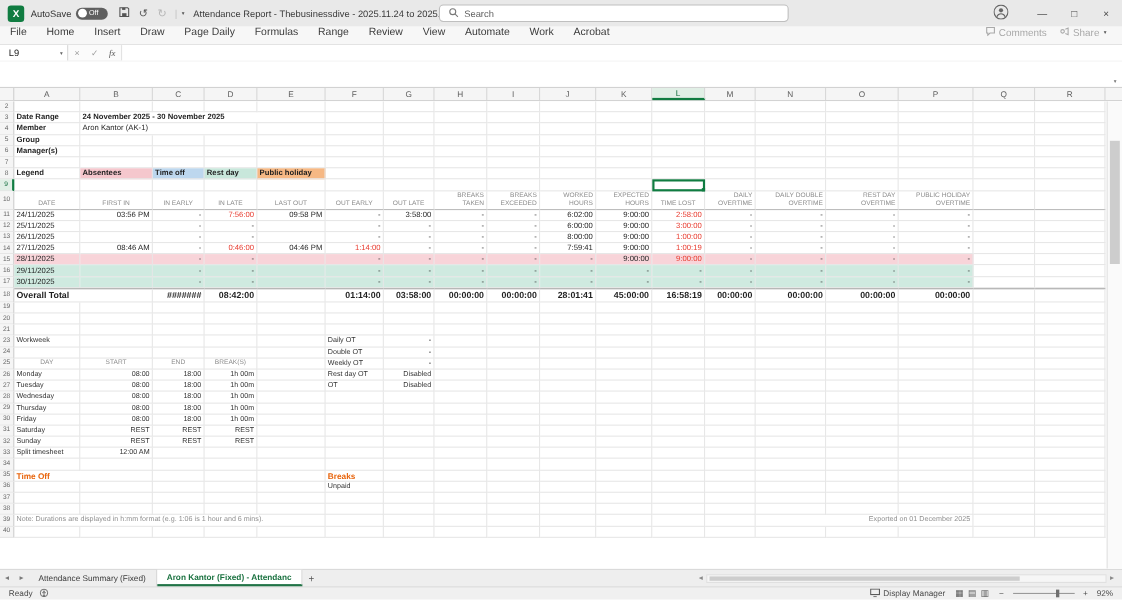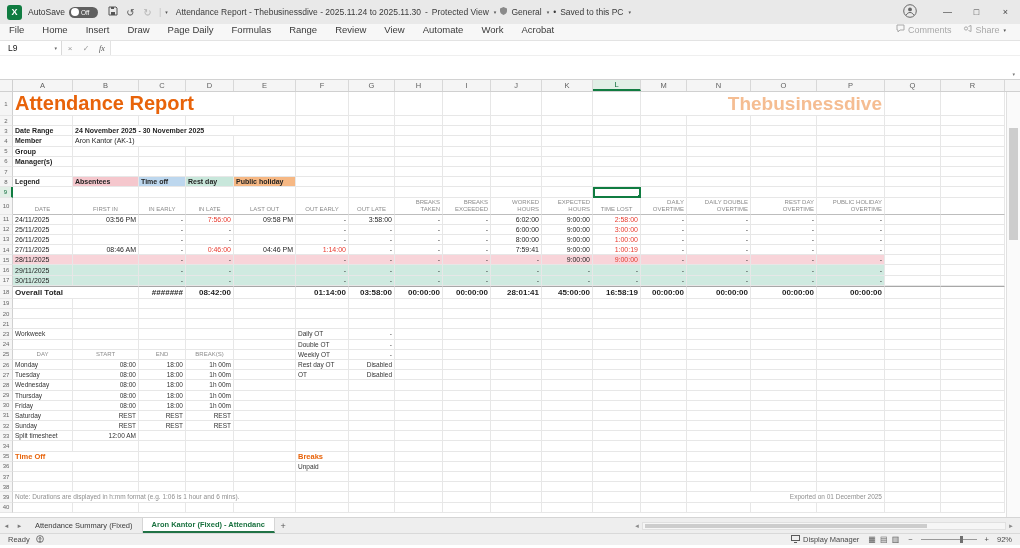--- a/index.html
+++ b/index.html
@@ -131,20 +131,29 @@
         <svg width="7" height="8" viewBox="0 0 7 8">
             <path d="M3.5 0L7 1.5V4c0 2-1.5 3.3-3.5 4C1.5 7.3 0 6 0 4V1.5z" fill="#8a8a8a"></path>
           </svg>
       </span>
       <span>General</span>
       <span class="chev">▾</span>
       <span>•</span>
       <span>Saved to this PC</span>
       <span class="chev">▾</span>
     </div>
+    <div class="searchbox">
+      <span>
+        <svg width="9" height="9" viewBox="0 0 9 9">
+            <circle cx="3.6" cy="3.6" r="2.7" fill="none" stroke="#777" stroke-width="1"></circle>
+            <line x1="5.8" y1="5.8" x2="8.3" y2="8.3" stroke="#777" stroke-width="1"></line>
+          </svg>
+      </span>
+      <span>Search</span>
+    </div>
     <div class="win-controls">
       <span class="avatar">
         <svg width="14" height="14" viewBox="0 0 14 14">
             <circle cx="7" cy="7" r="6.3" fill="none" stroke="#666" stroke-width="1"></circle>
             <circle cx="7" cy="5.4" r="1.9" fill="#666"></circle>
             <path d="M3.2 11.2c.8-1.8 2.2-2.7 3.8-2.7s3 .9 3.8 2.7" fill="none" stroke="#666" stroke-width="1"></path>
           </svg>
       </span>
       <div class="wbtn">—</div>
       <div class="wbtn">□</div>
@@ -219,34 +228,20 @@
       <div class="colhdr sel-col" style="width: 48px;">L</div>
       <div class="colhdr" style="width: 46px;">M</div>
       <div class="colhdr" style="width: 64px;">N</div>
       <div class="colhdr" style="width: 66px;">O</div>
       <div class="colhdr" style="width: 68px;">P</div>
       <div class="colhdr" style="width: 56px;">Q</div>
       <div class="colhdr" style="width: 64px;">R</div>
     </div>
   <div class="gridwrap">
     <div>
-        <div class="grow" style="height: 24px;">
-          <div class="rnum">1</div>
-          <div class="cell ttl" style="width: 283px;">Attendance Report</div>
-          <div class="cell" style="width: 53px;"></div>
-          <div class="cell" style="width: 46px;"></div>
-          <div class="cell" style="width: 48px;"></div>
-          <div class="cell" style="width: 48px;"></div>
-          <div class="cell" style="width: 51px;"></div>
-          <div class="cell" style="width: 51px;"></div>
-          <div class="cell" style="width: 48px;"></div>
-          <div class="cell brand r" style="width: 244px;">Thebusinessdive</div>
-          <div class="cell" style="width: 56px;"></div>
-          <div class="cell" style="width: 64px;"></div>
-        </div>
         <div class="grow" style="height: 10.2px;">
           <div class="rnum">2</div>
           <div class="cell" style="width: 60px;"></div>
           <div class="cell" style="width: 66px;"></div>
           <div class="cell" style="width: 47px;"></div>
           <div class="cell" style="width: 48px;"></div>
           <div class="cell" style="width: 62px;"></div>
           <div class="cell" style="width: 53px;"></div>
           <div class="cell" style="width: 46px;"></div>
           <div class="cell" style="width: 48px;"></div>

